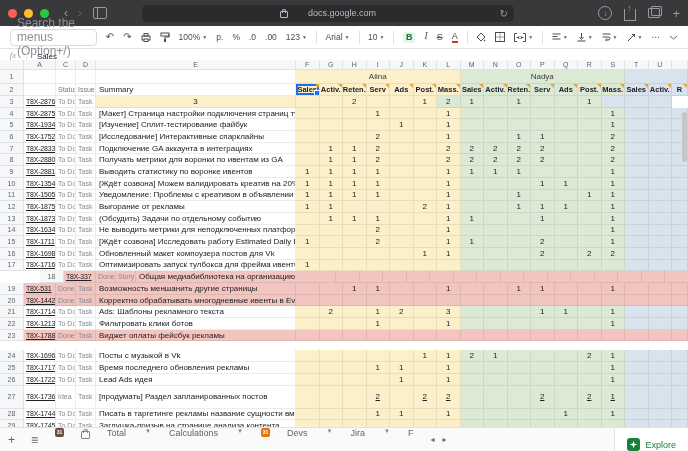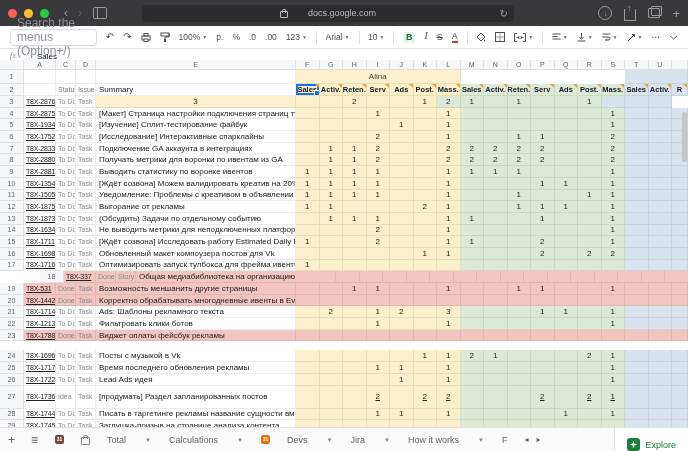--- a/index.html
+++ b/index.html
@@ -69,21 +69,21 @@
   .lnk{text-decoration:underline}
   .note{position:absolute;top:0;right:0;width:0;height:0;border-left:4px solid transparent;border-top:4px solid #e8a33d}
   .sel{box-shadow:inset 0 0 0 2px #1a6ef0}
   .handle{position:absolute;bottom:0;right:0;width:4px;height:4px;background:#1a6ef0;border-top:1px solid #fff;border-left:1px solid #fff}
   .vscroll{position:absolute;top:52px;right:1px;width:5px;height:50px;background:#c4c6c9;border-radius:3px}
 
   
   .tabbar{position:absolute;left:0;bottom:0;width:688px;height:23px;background:#fafafa;border-top:1px solid #e1e1e1;
     display:flex;align-items:stretch;font-size:9px;color:#3c4043}
   .tb-ico{display:flex;align-items:center;padding:0 8px;font-size:12px;color:#5f6368}
-  .tab{display:flex;align-items:center;gap:17px;padding:0 9px;color:#5f6368}
+  .tab{display:flex;gap:17px;padding:0 9px;color:#5f6368}
   .tab .dd{font-size:6px;color:#80868b;margin-left:2px}
   .tab.active{background:#fff;border-left:1px solid #e1e1e1;border-right:1px solid #e1e1e1;color:#188038;font-weight:bold}
   .tab.active .dd{color:#188038}
   .cal{width:9px;height:9px;border-radius:2px;color:#fff;font-size:5px;font-weight:bold;display:flex;align-items:center;justify-content:center;line-height:1}
   .cal.c31{background:#6d4c41}
   .cal.cor{background:#e8710a}
   .cal.c21{background:#188038}
   .locks{width:7px;height:6px;border:1px solid #80868b;border-radius:1px;position:relative;margin-top:3px}
   .locks:before{content:"";position:absolute;left:1px;top:-3px;width:3px;height:3px;border:1px solid #80868b;border-bottom:none;border-radius:3px 3px 0 0}
   .navarr{display:flex;align-items:center;gap:8px;padding:0 8px;color:#5f6368;font-size:8px}
@@ -251,20 +251,21 @@
           <div class="c gut">U</div>
           <div class="c gut"></div>
         </div>
         <div class="grow" style="height: 14px;">
           <div class="c gut">1</div>
           <div class="c wz"></div>
           <div class="c wz"></div>
           <div class="c wz"></div>
           <div class="c wz"></div>
           <div class="c yz grp" style="grid-column: 6 / span 7;">Alina</div>
+          <div class="c gz grp" style="grid-column: 13 / span 7;">Nadya</div>
           <div class="c bz grp" style="grid-column: 20 / span 3;"></div>
         </div>
         <div class="grow" style="height: 12px;">
           <div class="c gut">2</div>
           <div class="c wz"></div>
           <div class="c wz hdr-sm">Status</div>
           <div class="c wz hdr-sm">Issue T</div>
           <div class="c wz sumh">Summary</div>
           <div class="c yz mh sel">Sales<span class="note"></span><span class="handle"></span></div>
           <div class="c yz mh">Activ.<span class="note"></span></div>
@@ -1000,24 +1001,20 @@
         <div class="tab">
           <span class="cal cor">31</span>
           <span>Devs</span>
           <span class="dd">▼</span>
         </div>
         <div class="tab">
           <span>Jira</span>
           <span class="dd">▼</span>
         </div>
         <div class="tab">
-          <span>How it works</span>
-          <span class="dd">▼</span>
-        </div>
-        <div class="tab">
           <span>F</span>
         </div>
       </div>
     <span class="navarr">
       <span>◂</span>
       <span>▸</span>
     </span>
     <div class="explore-wrap">
       <div class="explore">
         <span class="star-sq">

